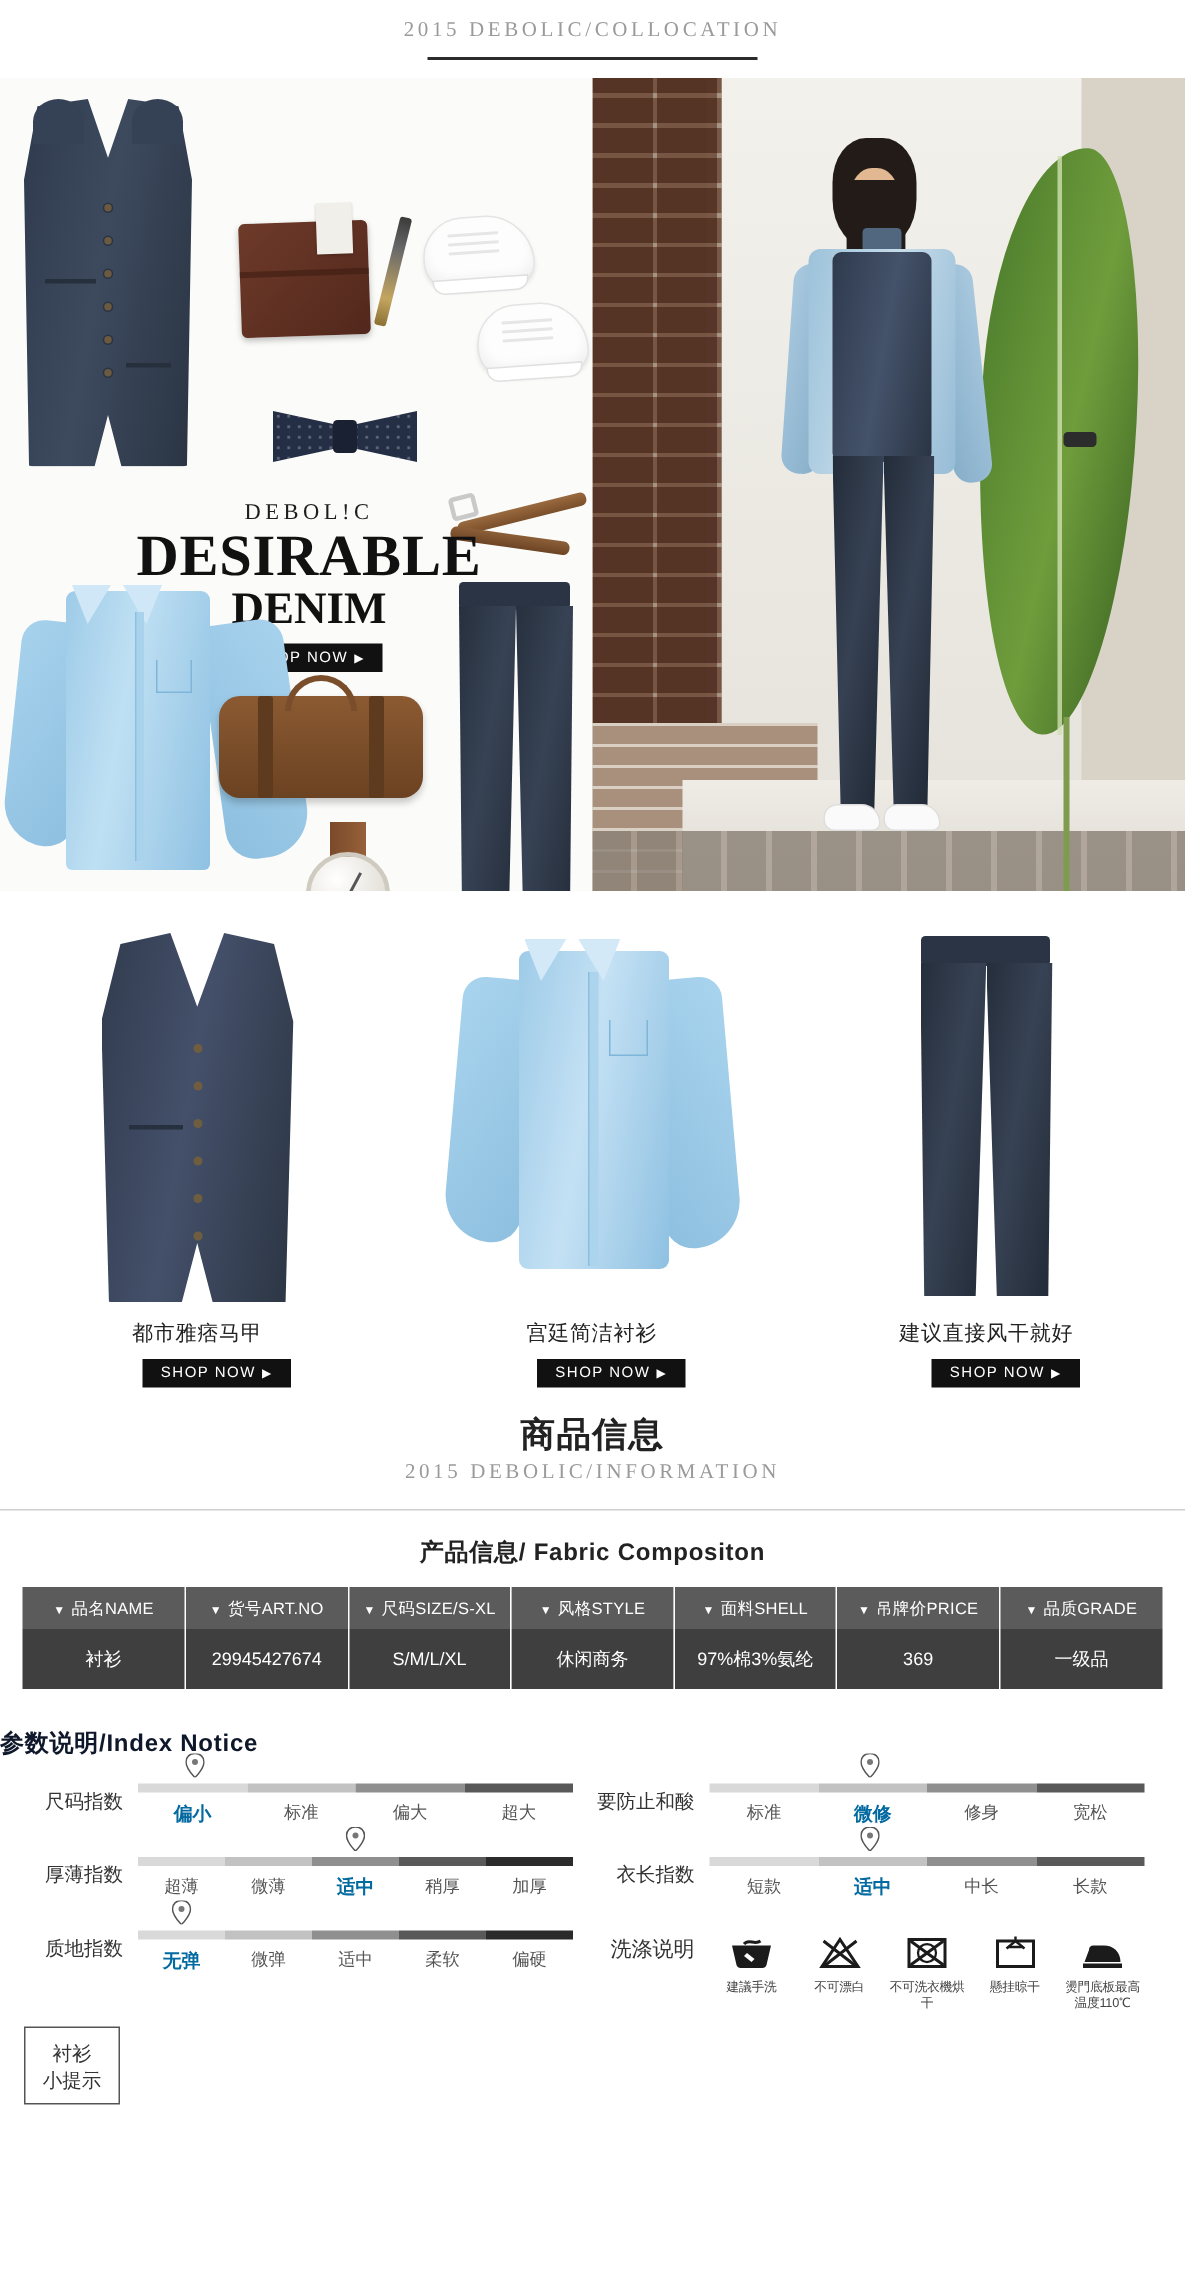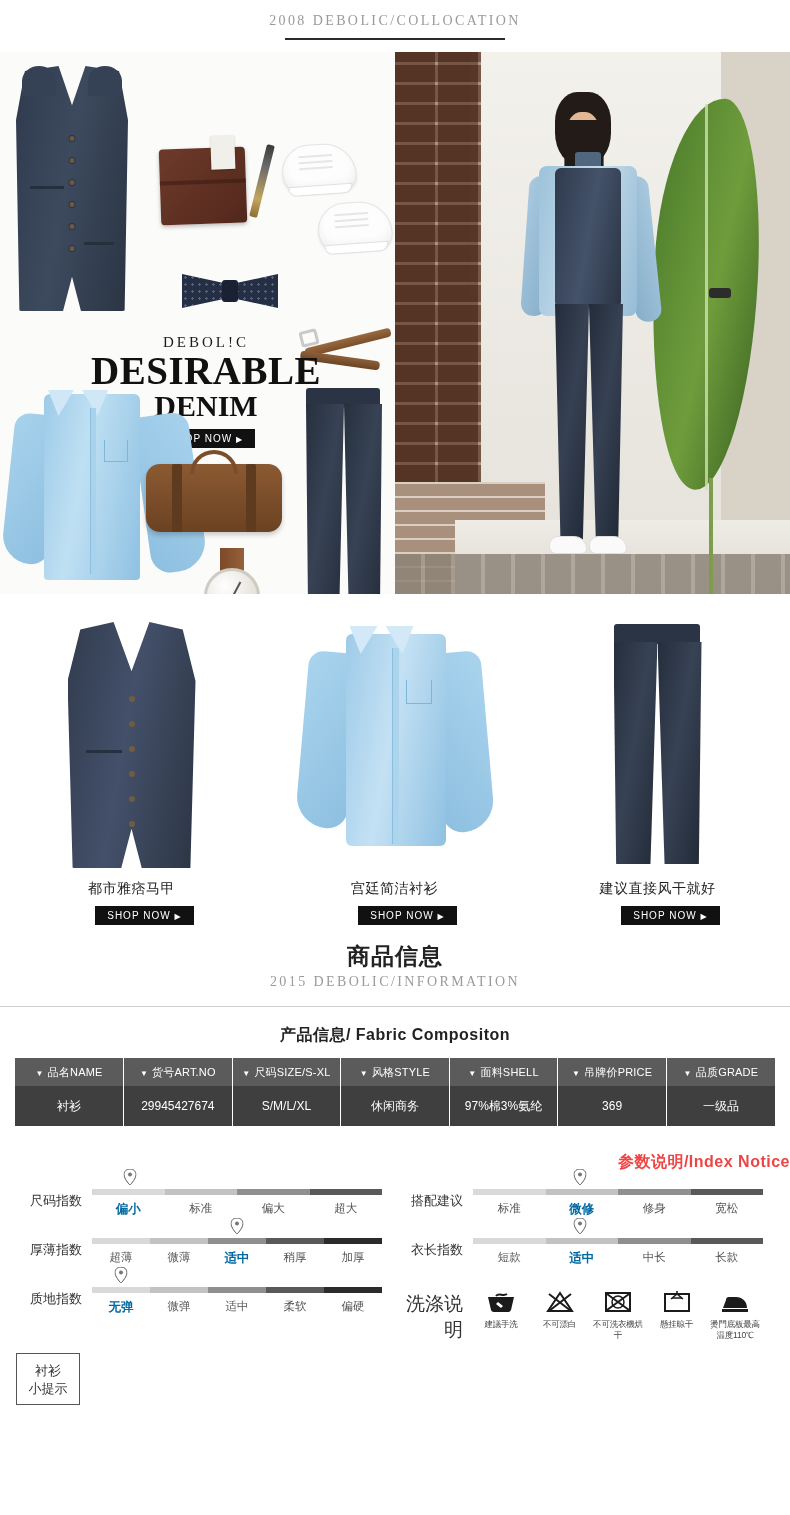--- a/index.html
+++ b/index.html
@@ -396,21 +396,21 @@
   .p-pants .l{left:16px; clip-path:polygon(0 0,100% 0,84% 100%,6% 100%);}
   .p-pants .r{left:60px; clip-path:polygon(0 0,100% 0,94% 100%,16% 100%);}
 
   
   .divider { height:1px; background:#cfcfcf; margin-top:14px; }
   .sub-title {
     text-align:center; font-size:16px; font-weight:bold; color:#222;
     padding:18px 0 12px; letter-spacing:.5px;
   }
   .sub-title2 {
-    text-align:right; font-size:16px; font-weight:bold; color:#ef4444;
+    text-align:left; font-size:16px; font-weight:bold; color:#0f172a;
     padding:26px 0 16px; letter-spacing:.5px;
   }
 
   table.fabric {
     width: 760px; margin: 0 auto; border-collapse: collapse;
     table-layout: fixed;
   }
   table.fabric th {
     background:#5b5b5b; color:#fff; font-size:11px; font-weight:normal;
     height:28px; border-right:1px solid #fff; text-align:center; letter-spacing:.2px;
@@ -444,21 +444,21 @@
   }
   .pin svg { display:block; }
   .ticks { display:flex; margin-top:6px; }
   .ticks span {
     flex:1; text-align:center; font-size:11.5px; color:#555;
   }
   .ticks span.on { color:#0369a1; font-weight:bold; font-size:12.5px; }
 
   
   .wash-row { display:flex; align-items:flex-start; margin-top:4px; }
-  .wash-label { width:78px; font-size:19px; color:#333; text-align:right; padding-right:10px; padding-top:4px; }
+  .wash-label { width:78px; font-size:14px; color:#333; text-align:right; padding-right:10px; padding-top:4px; }
   .wash-icons { display:flex; width:290px; justify-content:space-between; }
   .wash-item { width:56px; text-align:center; }
   .wash-item .gl { height:30px; display:flex; align-items:center; justify-content:center; }
   .wash-item .cap { font-size:8.5px; color:#444; line-height:11px; margin-top:2px; letter-spacing:-.2px; }
   .wash-item svg { display:block; }
 
   
   .tips { display:flex; padding: 10px 16px 24px; }
   .tips-badge {
     width: 64px; min-height: 52px; border:1px solid #555; color:#333;
@@ -467,21 +467,21 @@
   }
   .tips-list { font-size:12px; color:#333; line-height:22px; padding-top:2px; }
   .tips-list div { white-space:nowrap; }
 </style>
 </head>
 <body>
 
 <div class="page">
 
   <div class="sec-head">
-    <div class="en">2008 DEBOLIC/COLLOCATION</div>
+    <div class="en">2015 DEBOLIC/COLLOCATION</div>
     <div class="rule"></div>
   </div>
 
   <div class="hero">
 
     <div class="hero-left">
       <div class="vest">
         <div class="body"></div>
         <div class="shoulder-l"></div>
           <div class="shoulder-r"></div>
@@ -764,21 +764,21 @@
             <span>柔软</span>
             <span>偏硬</span>
           </div>
         </div>
       </div>
     </div>
 
     <div class="idx-col">
 
       <div class="idx-row">
-        <div class="idx-label">搭配建议</div>
+        <div class="idx-label">要防止和酸</div>
         <div class="idx-gauge">
           <div class="pin" style="left:37%">
             <svg width="13" height="16" viewBox="0 0 13 16">
                 <path d="M6.5 0C3 0 .5 2.4.5 5.6c0 3.9 4.7 9.1 5.4 9.9.3.3.8.3 1.1 0 .8-.8 5.5-6 5.5-9.9C12.5 2.4 10 0 6.5 0z" fill="#fff" stroke="#555" stroke-width="1"></path>
                 <circle cx="6.5" cy="5.6" r="2" fill="#777"></circle>
               </svg>
           </div>
           <div class="bar">
               <i></i>
               <i></i>

